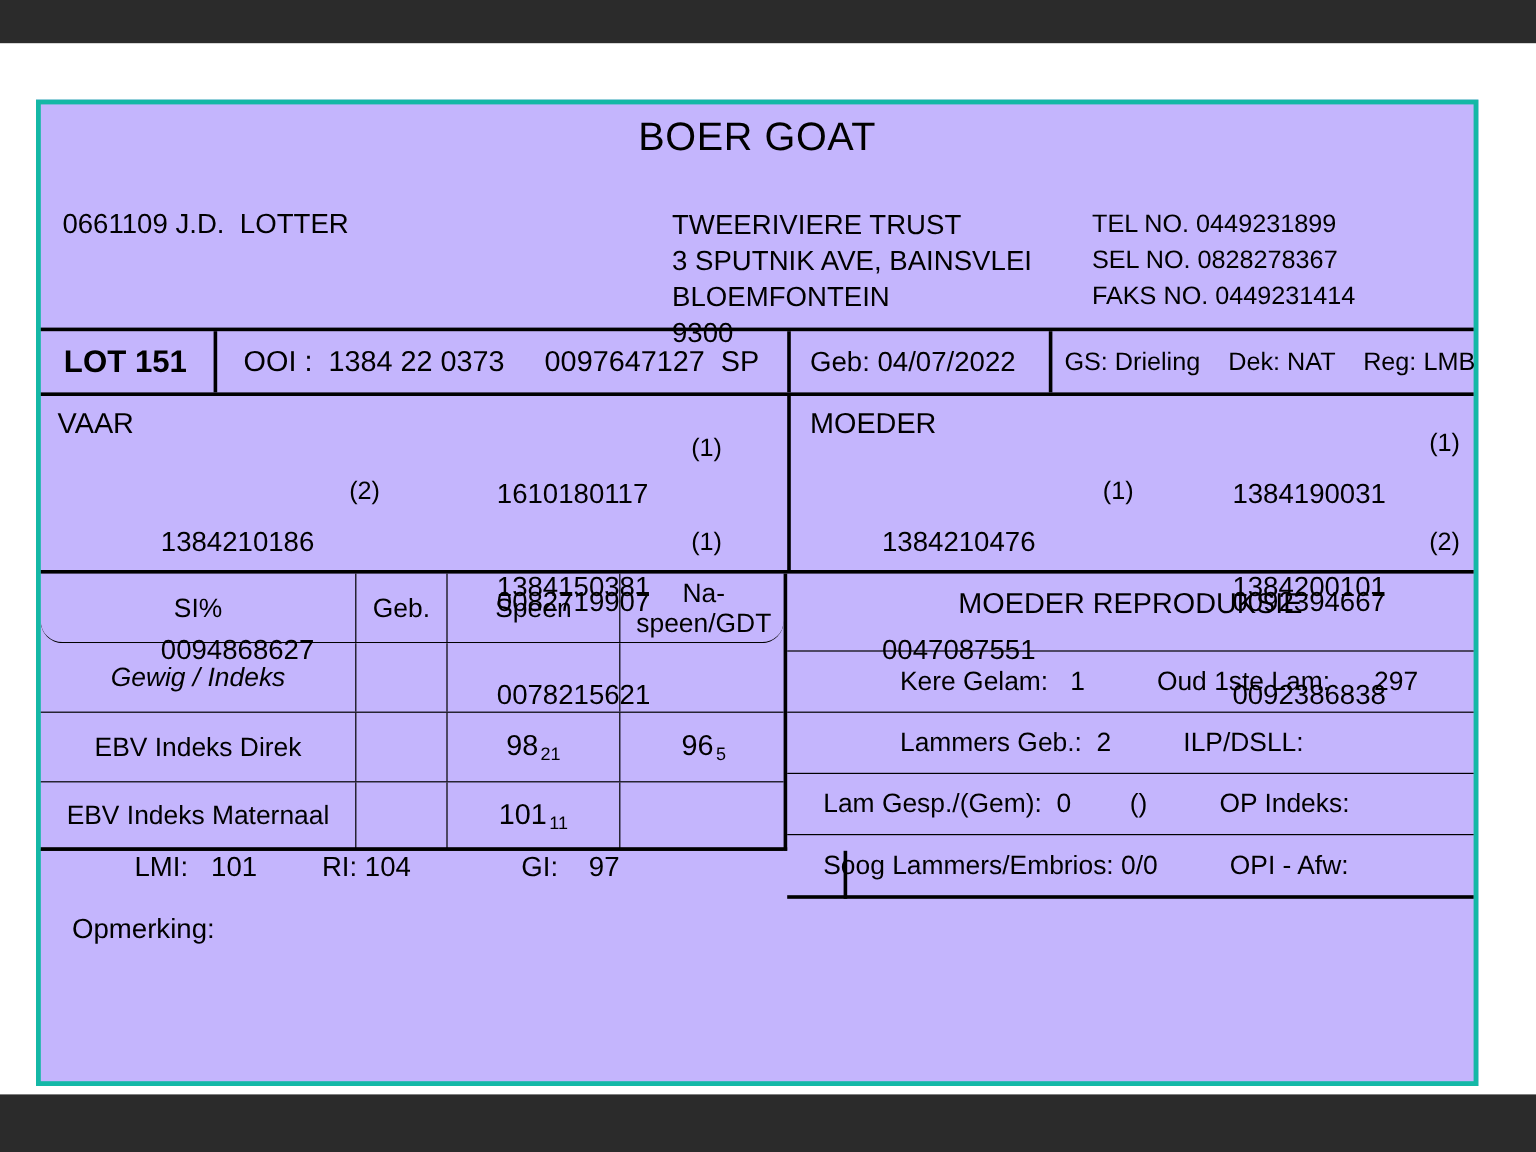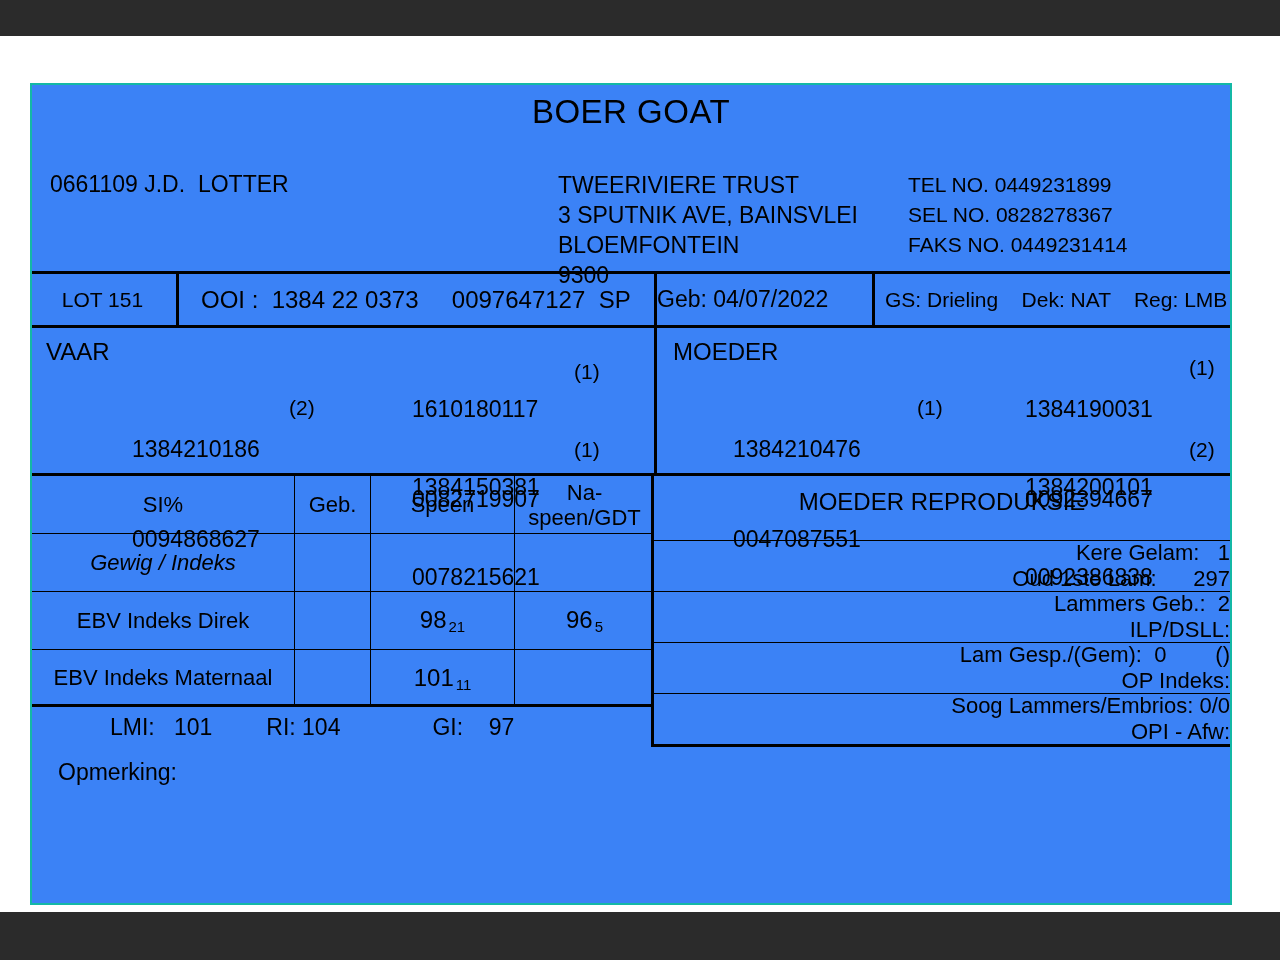--- a/index.html
+++ b/index.html
@@ -18,23 +18,23 @@
     width: 1280px;
     height: 876px;
     background: #ffffff;
   }
   .card {
     position: absolute;
     left: 30px;
     top: 47px;
     width: 1202px;
     height: 822px;
-    border: 2px solid #14b8a6;
-    box-sizing: border-box;
-    background: #3b82f6;
+    border: 4px solid #14b8a6;
+    box-sizing: border-box;
+    background: #c4b5fd;
   }
 
   
   .header {
     position: relative;
     height: 189px;
     border-bottom: 3px solid #000;
     box-sizing: border-box;
   }
   .title {
@@ -75,31 +75,32 @@
     box-sizing: border-box;
   }
   .lotrow .cell {
     position: absolute;
     top: 0;
     height: 100%;
     display: flex;
     align-items: center;
     box-sizing: border-box;
   }
-  .lot-no { left: 0; width: 141px; justify-content: center; font-size: 21px; }
+  .lot-no { left: 0; width: 141px; justify-content: center; font-size: 26px; font-weight: bold; }
   .ooi {
     left: 144px; width: 454px;
     border-left: 3px solid #000;
     padding-left: 22px;
     font-size: 24px;
     white-space: pre;
   }
   .geb {
     left: 622px; width: 218px;
     border-left: 3px solid #000;
+    padding-left: 16px;
     font-size: 23px;
     white-space: pre;
   }
   .gs {
     left: 840px; right: 0;
     border-left: 3px solid #000;
     padding-left: 10px;
     font-size: 21px;
     white-space: pre;
   }
@@ -157,21 +158,21 @@
     border-bottom: 3px solid #000;
     border-right: 3px solid #000;
     box-sizing: border-box;
   }
   .idx-left .r {
     position: absolute;
     left: 0; right: 0;
     box-sizing: border-box;
     border-bottom: 1px solid #000;
   }
-  .r0 { top: 0; height: 58px; }
+  .r0 { top: 0; height: 58px; border-radius: 18px; }
   .r1 { top: 58px; height: 58px; font-style: italic; }
   .r2 { top: 116px; height: 58px; }
   .r3 { top: 174px; height: 57px; border-bottom: none; }
 
   .idx-left .c {
     position: absolute;
     top: 0; bottom: 0;
     box-sizing: border-box;
     display: flex;
     align-items: center;
@@ -191,26 +192,26 @@
   .val sub {
     font-size: 15px;
     vertical-align: -4px;
     padding-left: 2px;
   }
 
   .lmi-row {
     position: absolute;
     left: 0;
     top: 231px;
-    width: 622px;
+    width: 672px;
     height: 40px;
     box-sizing: border-box;
     border-right: 3px solid #000;
     display: flex;
-    align-items: center;
+    align-items: flex-start;
     font-size: 23px;
     white-space: pre;
   }
   .lmi-row span { display: inline-block; }
   .lmi-a { margin-left: 78px; }
   .lmi-b { margin-left: 54px; }
   .lmi-c { margin-left: 92px; }
 
   
   .repro {
@@ -238,22 +239,21 @@
   .sep3 { top: 166px; }
   .sep4 { top: 217px; }
 
   .repro-line {
     position: absolute;
     left: 0; right: 0;
     font-size: 22px;
     white-space: pre;
     height: 51px;
     display: flex;
-    align-items: flex-end;
-    flex-direction: column;
+    align-items: center;
   }
   .rl1 { top: 64px; }
   .rl2 { top: 115px; }
   .rl3 { top: 166px; }
   .rl4 { top: 217px; }
   .rl-a { margin-left: 94px; }
   .rl-b { margin-left: 60px; }
   .rl-c { margin-left: 30px; }
 
   

